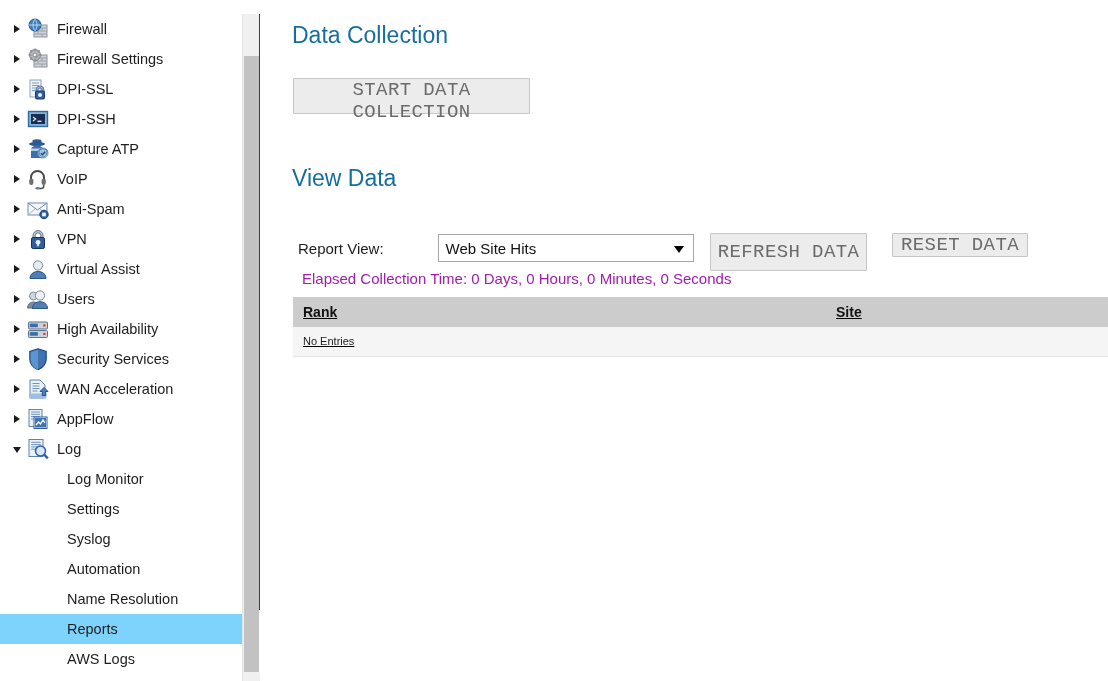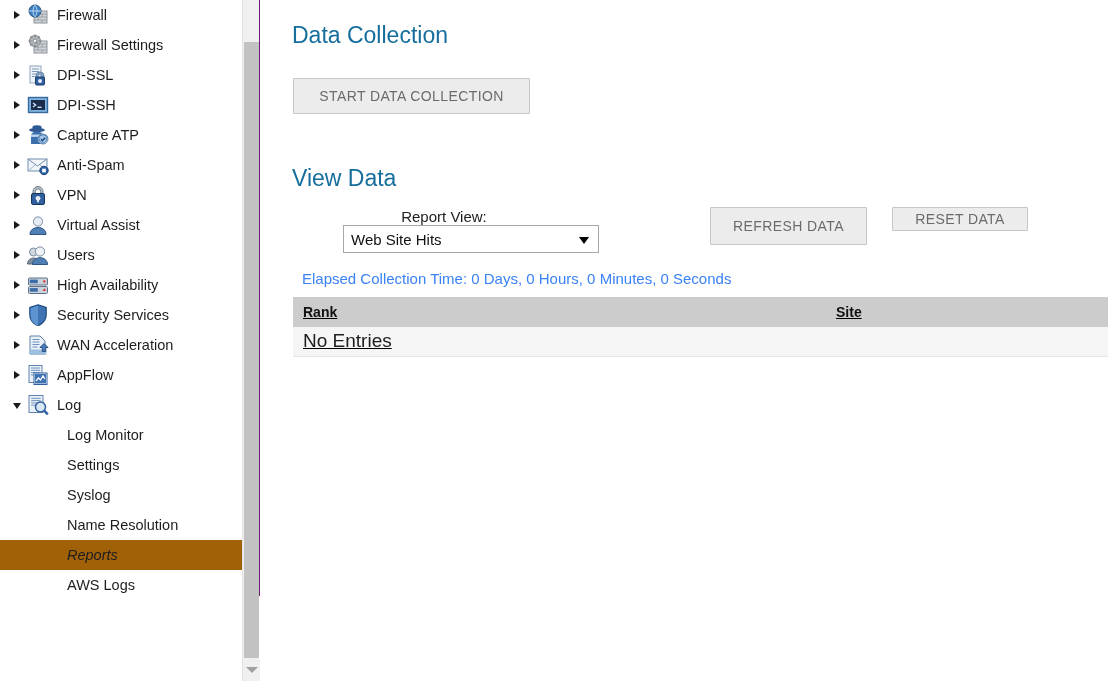--- a/index.html
+++ b/index.html
@@ -22,20 +22,21 @@
 
   
   #sidebar-wrap {
     position: relative;
     width: 260px;
     height: 596px;
     flex: 0 0 260px;
     background: #ffffff;
     border-right: 6px solid #701a75;
     box-sizing: border-box;
+    margin-top: 14px;
   }
 
   #nav-list {
     position: absolute;
     top: 0;
     left: 0;
     width: 242px;
     height: 681px;
     overflow: hidden;
   }
@@ -93,23 +94,22 @@
     display: flex;
     align-items: center;
     padding-left: 67px;
     box-sizing: border-box;
     font-size: 14.5px;
     color: #1d1d1d;
     cursor: default;
     white-space: nowrap;
   }
   .nav-child.selected {
-    background: #a16207;
+    background: #7dd3fc;
     width: 242px;
-    font-style: italic;
   }
 
   
   #nav-scrollbar {
     position: absolute;
     top: 0;
     left: 242px;
     width: 17px;
     height: 681px;
     background: #f0f0f0;
@@ -156,22 +156,22 @@
     font-size: 23px;
     font-weight: normal;
     margin: 0;
     position: absolute;
   }
 
   .btn {
     background: #ececec;
     border: 1px solid #c6c6c6;
     color: #6b6b6b;
-    font-size: 14px;
-    font-family: Liberation Sans, sans-serif;
+    font-size: 19px;
+    font-family: Liberation Mono, monospace;
     letter-spacing: 0.4px;
     text-transform: uppercase;
     cursor: pointer;
     box-sizing: border-box;
     border-radius: 1px;
     padding: 0;
   }
 
   #btn-start {
     position: absolute;
@@ -180,24 +180,23 @@
     width: 237px;
     height: 36px;
   }
 
   #title-data-collection { left: 32px; top: 22px; }
   #title-view-data { left: 32px; top: 165px; }
 
   #controls-row {
     position: absolute;
     left: 38px;
-    top: 208px;
+    top: 234px;
     display: flex;
     align-items: center;
-    flex-direction: column;
   }
   #report-view-label {
     font-size: 15px;
     color: #1d1d1d;
     margin-right: 9px;
   }
   #report-view-select {
     width: 256px;
     height: 28px;
     border: 1px solid #a7a7a7;
@@ -235,21 +234,21 @@
     top: -1px;
     width: 136px;
     height: 24px;
   }
 
   #elapsed-time {
     position: absolute;
     left: 42px;
     top: 270px;
     font-size: 15px;
-    color: #3b82f6;
+    color: #a21caf;
   }
 
   #data-table {
     position: absolute;
     left: 33px;
     top: 297px;
     width: 815px;
     border-collapse: collapse;
     table-layout: fixed;
     text-decoration: underline;
@@ -260,21 +259,21 @@
     font-size: 14px;
     font-weight: bold;
     color: #111111;
     text-align: left;
     padding: 0 0 0 10px;
     box-sizing: border-box;
   }
   #data-table td {
     background: #f5f5f5;
     height: 29px;
-    font-size: 19px;
+    font-size: 11px;
     color: #1d1d1d;
     text-align: left;
     padding: 0 0 0 10px;
     border-bottom: 1px solid #e6e6e6;
     box-sizing: border-box;
   }
   .col-rank { width: 533px; }
   .col-site { width: 282px; }
 
   
@@ -363,20 +362,35 @@
             <path d="M4 12c0-3 2.7-4.6 6-4.6s6 1.6 6 4.6v8H4z" fill="#3b6fae"></path>
             <rect x="4" y="10.5" width="12" height="2.4" fill="#bcd6ee"></rect>
             <circle cx="16" cy="15" r="5" fill="#dfeaf6" stroke="#6f93b8"></circle>
             <path d="M16 10.6l4 1.4v2.6c0 2.3-1.8 4-4 4.8-2.2-.8-4-2.5-4-4.8V12z" fill="#9fc3e4" stroke="#4c7aad"></path>
             <path d="M14 15.2l1.4 1.5 2.8-3" stroke="#1d4d80" stroke-width="1.6" fill="none"></path>
           </svg>
         </span>
         <span class="nlabel">Capture ATP</span>
       </div>
 
+      <div class="nav-item">
+        <span class="twisty">
+            <span class="tri-right"></span>
+          </span>
+        <span class="nicon">
+          <svg width="22" height="22" viewBox="0 0 22 22">
+            <path d="M4 12V9.5a6.5 6.5 0 0 1 13 0V12" stroke="#4a4a4a" stroke-width="2" fill="none"></path>
+            <rect x="2.2" y="10.5" width="4.2" height="6.5" rx="2" fill="#6f6f6f"></rect>
+            <rect x="14.6" y="10.5" width="4.2" height="6.5" rx="2" fill="#6f6f6f"></rect>
+            <path d="M16.7 17v1.2c0 1.4-1.2 2.3-3 2.3h-2" stroke="#4a4a4a" stroke-width="1.5" fill="none"></path>
+            <ellipse cx="10.6" cy="20.2" rx="2.4" ry="1.3" fill="#5a7ea8"></ellipse>
+          </svg>
+        </span>
+        <span class="nlabel">VoIP</span>
+      </div>
 
       <div class="nav-item">
         <span class="twisty">
             <span class="tri-right"></span>
           </span>
         <span class="nicon">
           <svg width="22" height="22" viewBox="0 0 22 22">
             <rect x="1" y="5" width="19" height="12" fill="#f2f6fb" stroke="#6f8dad"></rect>
             <path d="M1 5l9.5 7L20 5" stroke="#6f8dad" fill="none"></path>
             <path d="M1 17l7-6M20 17l-7-6" stroke="#9ab2c9" fill="none"></path>
@@ -510,20 +524,23 @@
       </div>
 
       <div class="nav-child">
         <span>Log Monitor</span>
       </div>
       <div class="nav-child">
         <span>Settings</span>
       </div>
       <div class="nav-child">
         <span>Syslog</span>
+      </div>
+      <div class="nav-child">
+        <span>Automation</span>
       </div>
       <div class="nav-child">
         <span>Name Resolution</span>
       </div>
       <div class="nav-child selected">
         <span>Reports</span>
       </div>
       <div class="nav-child">
         <span>AWS Logs</span>
       </div>

